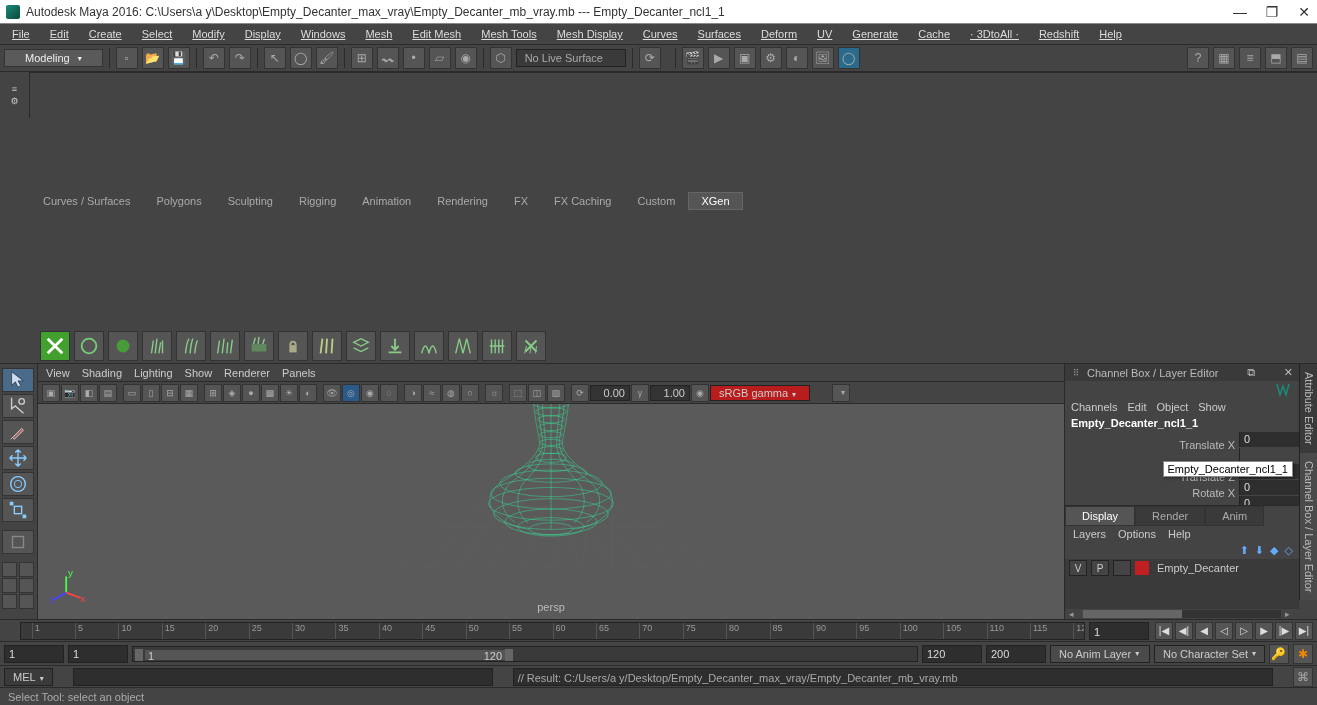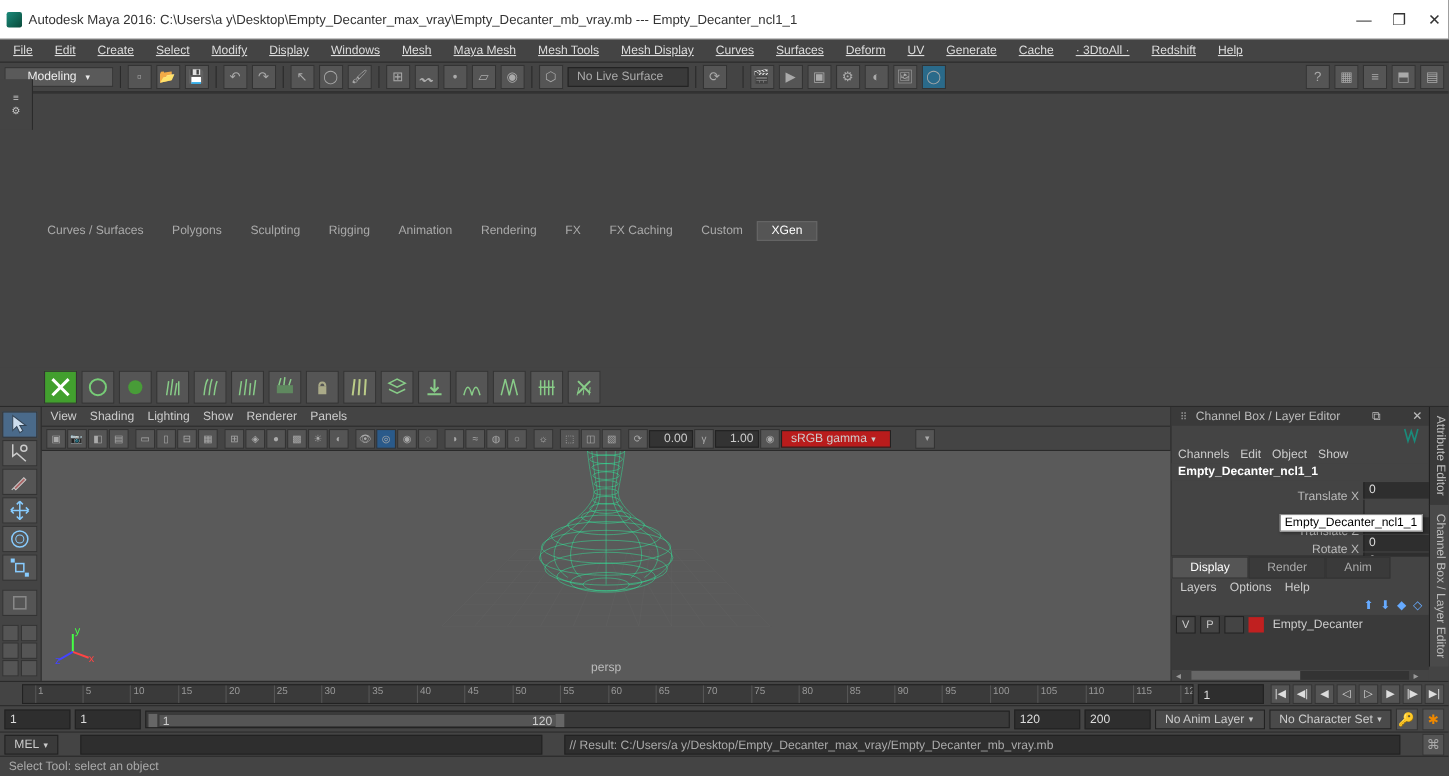--- a/index.html
+++ b/index.html
@@ -1,19 +1,19 @@
 <!DOCTYPE html>
 <html><head>
 <meta charset="utf-8">
 <style>
 * { margin: 0; padding: 0; box-sizing: border-box; font-family: "Segoe UI", Tahoma, sans-serif; font-size: 11px; user-select: none; }
 body { background: #444; color: #ccc; width: 1317px; height: 705px; overflow: hidden; display: flex; flex-direction: column; }
 
 
-.title-bar { background: #fff; color: #333; height: 36px; display: flex; align-items: center; padding: 0 6px; border-bottom: 1px solid #888; }
+.title-bar { background: #fff; color: #333; height: 24px; display: flex; align-items: center; padding: 0 6px; border-bottom: 1px solid #888; }
 .maya-logo { width: 14px; height: 14px; background: linear-gradient(135deg,#1a8a7a,#0a4a3a); border-radius: 2px; margin-right: 6px; }
 .title-text { flex: 1; font-size: 12px; }
 .win-btns { display: flex; gap: 18px; }
 .win-btn { width: 14px; height: 14px; display: flex; align-items: center; justify-content: center; cursor: pointer; font-size: 14px; }
 
 
 .menu-bar { background: #444; height: 20px; display: flex; align-items: center; padding: 0 4px; gap: 4px; }
 .menu-item { padding: 2px 8px; color: #ddd; cursor: pointer; text-decoration: underline; }
 
 
@@ -127,21 +127,21 @@
 
 <div class="menu-bar">
   <span class="menu-item">File</span>
   <span class="menu-item">Edit</span>
   <span class="menu-item">Create</span>
   <span class="menu-item">Select</span>
   <span class="menu-item">Modify</span>
   <span class="menu-item">Display</span>
   <span class="menu-item">Windows</span>
   <span class="menu-item">Mesh</span>
-  <span class="menu-item">Maya Mesh</span>
+  <span class="menu-item">Edit Mesh</span>
   <span class="menu-item">Mesh Tools</span>
   <span class="menu-item">Mesh Display</span>
   <span class="menu-item">Curves</span>
   <span class="menu-item">Surfaces</span>
   <span class="menu-item">Deform</span>
   <span class="menu-item">UV</span>
   <span class="menu-item">Generate</span>
   <span class="menu-item">Cache</span>
   <span class="menu-item">· 3DtoAll ·</span>
   <span class="menu-item">Redshift</span>

